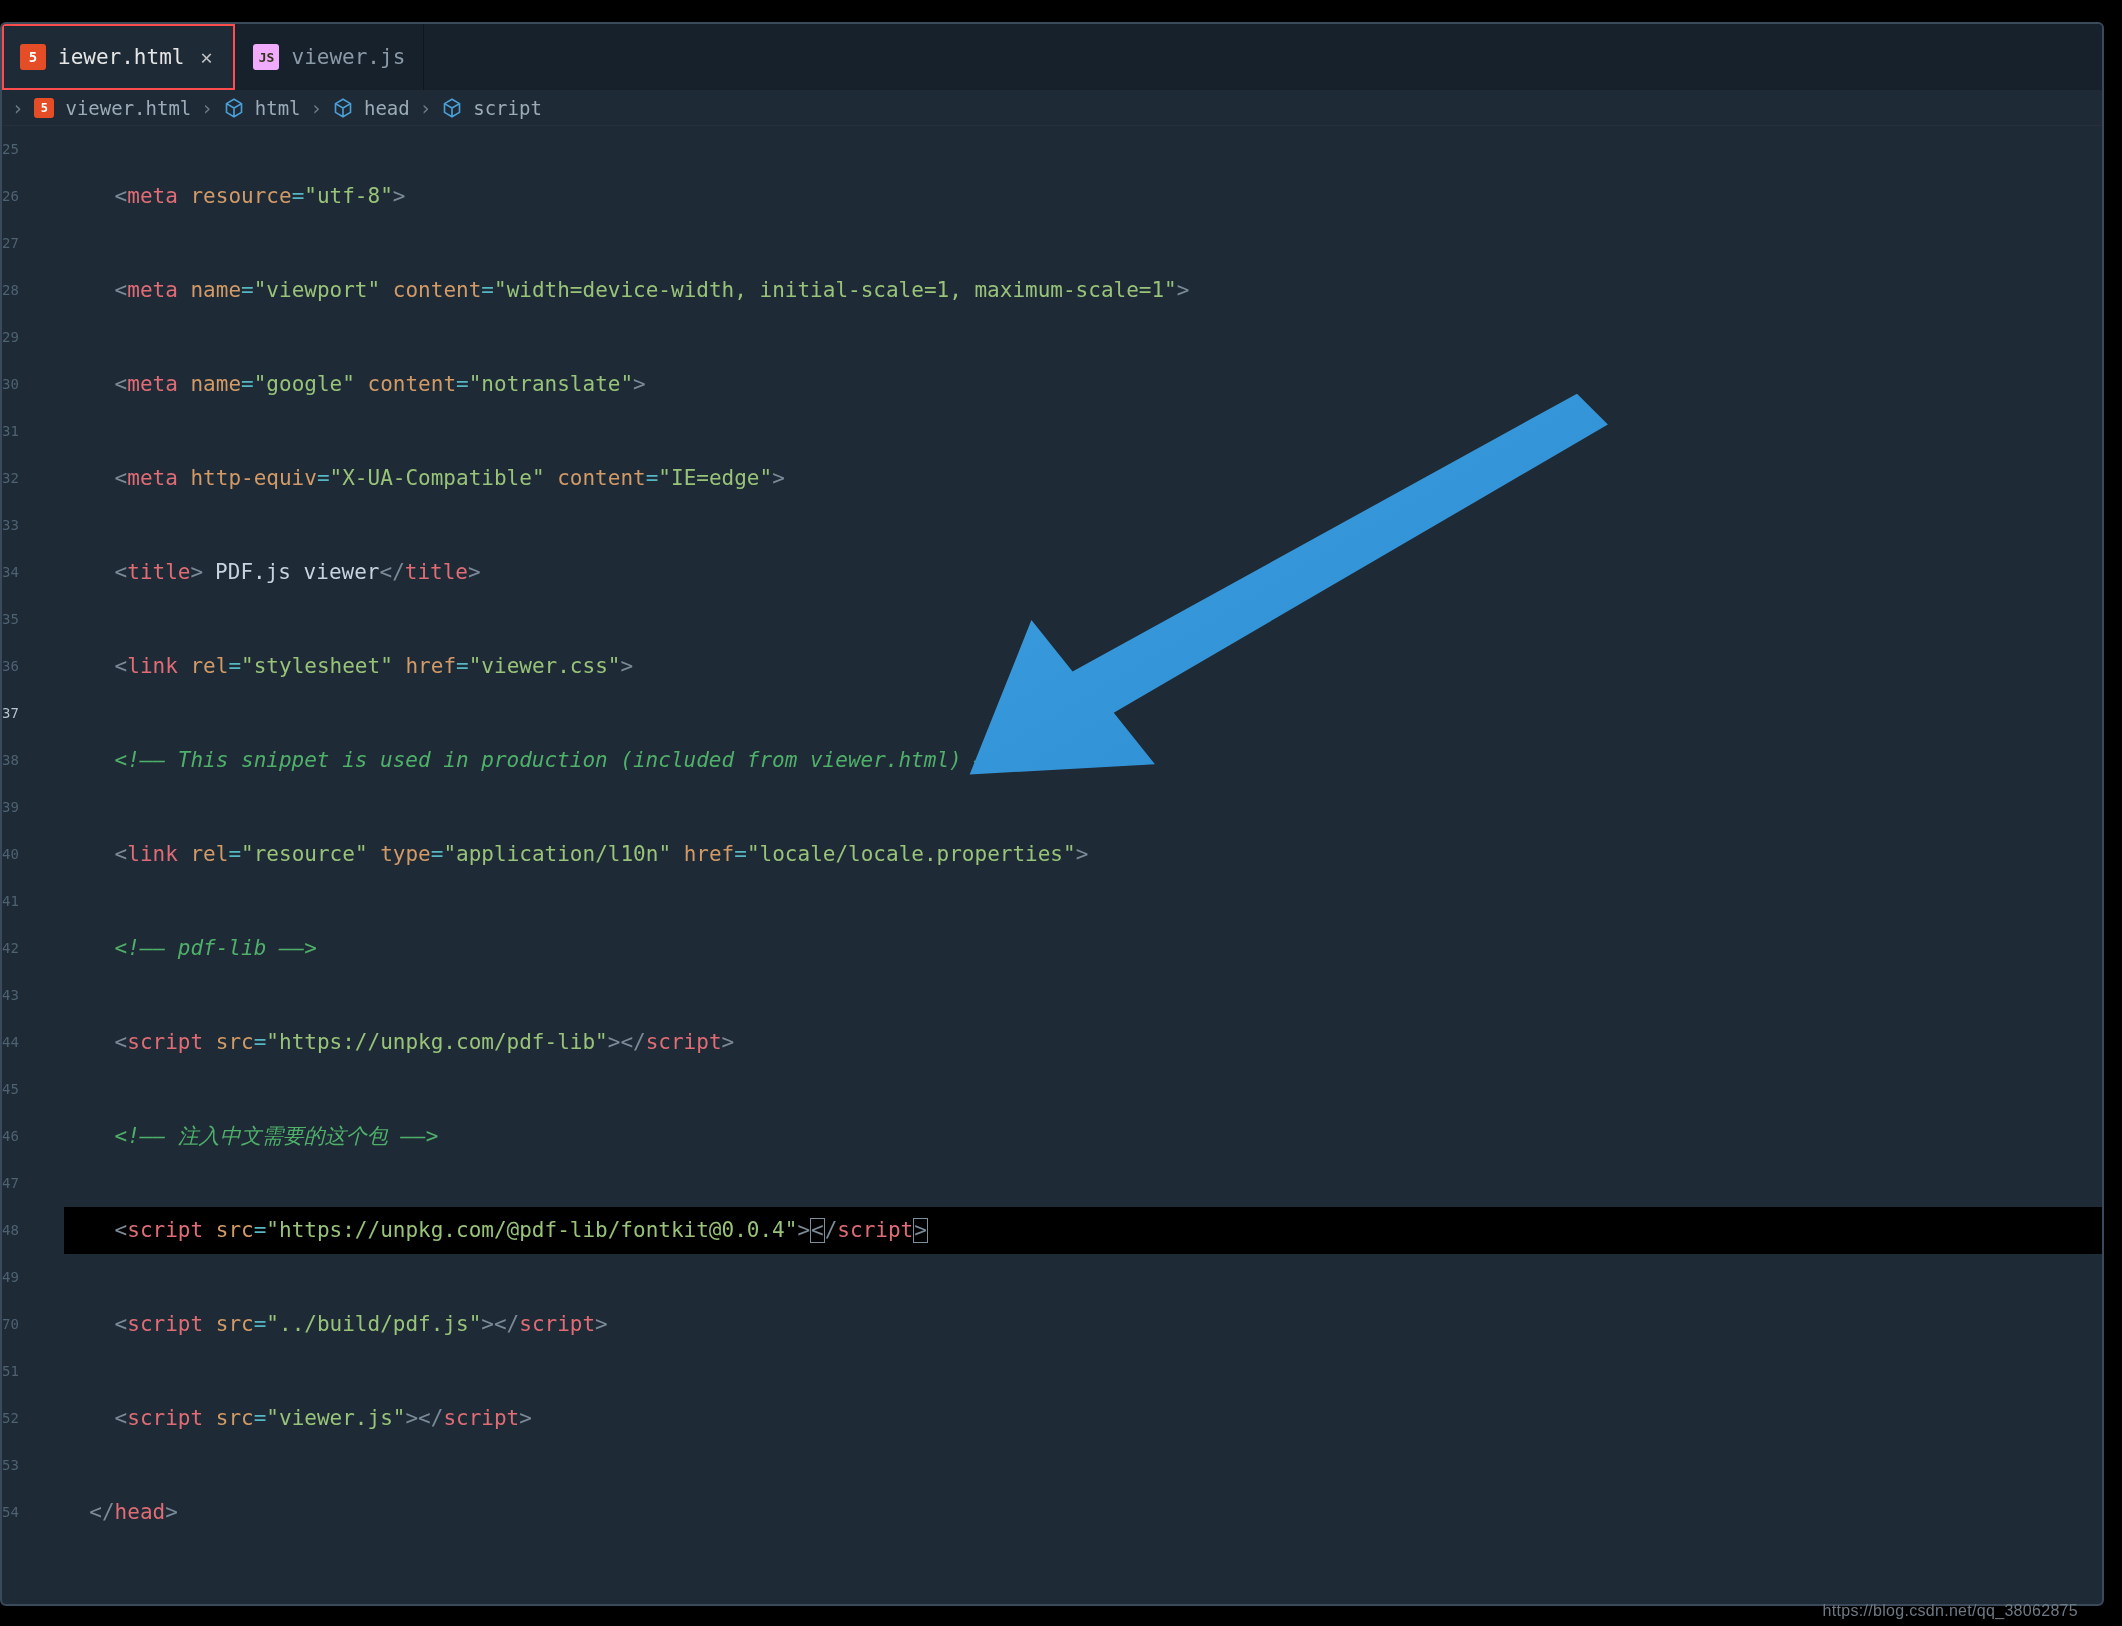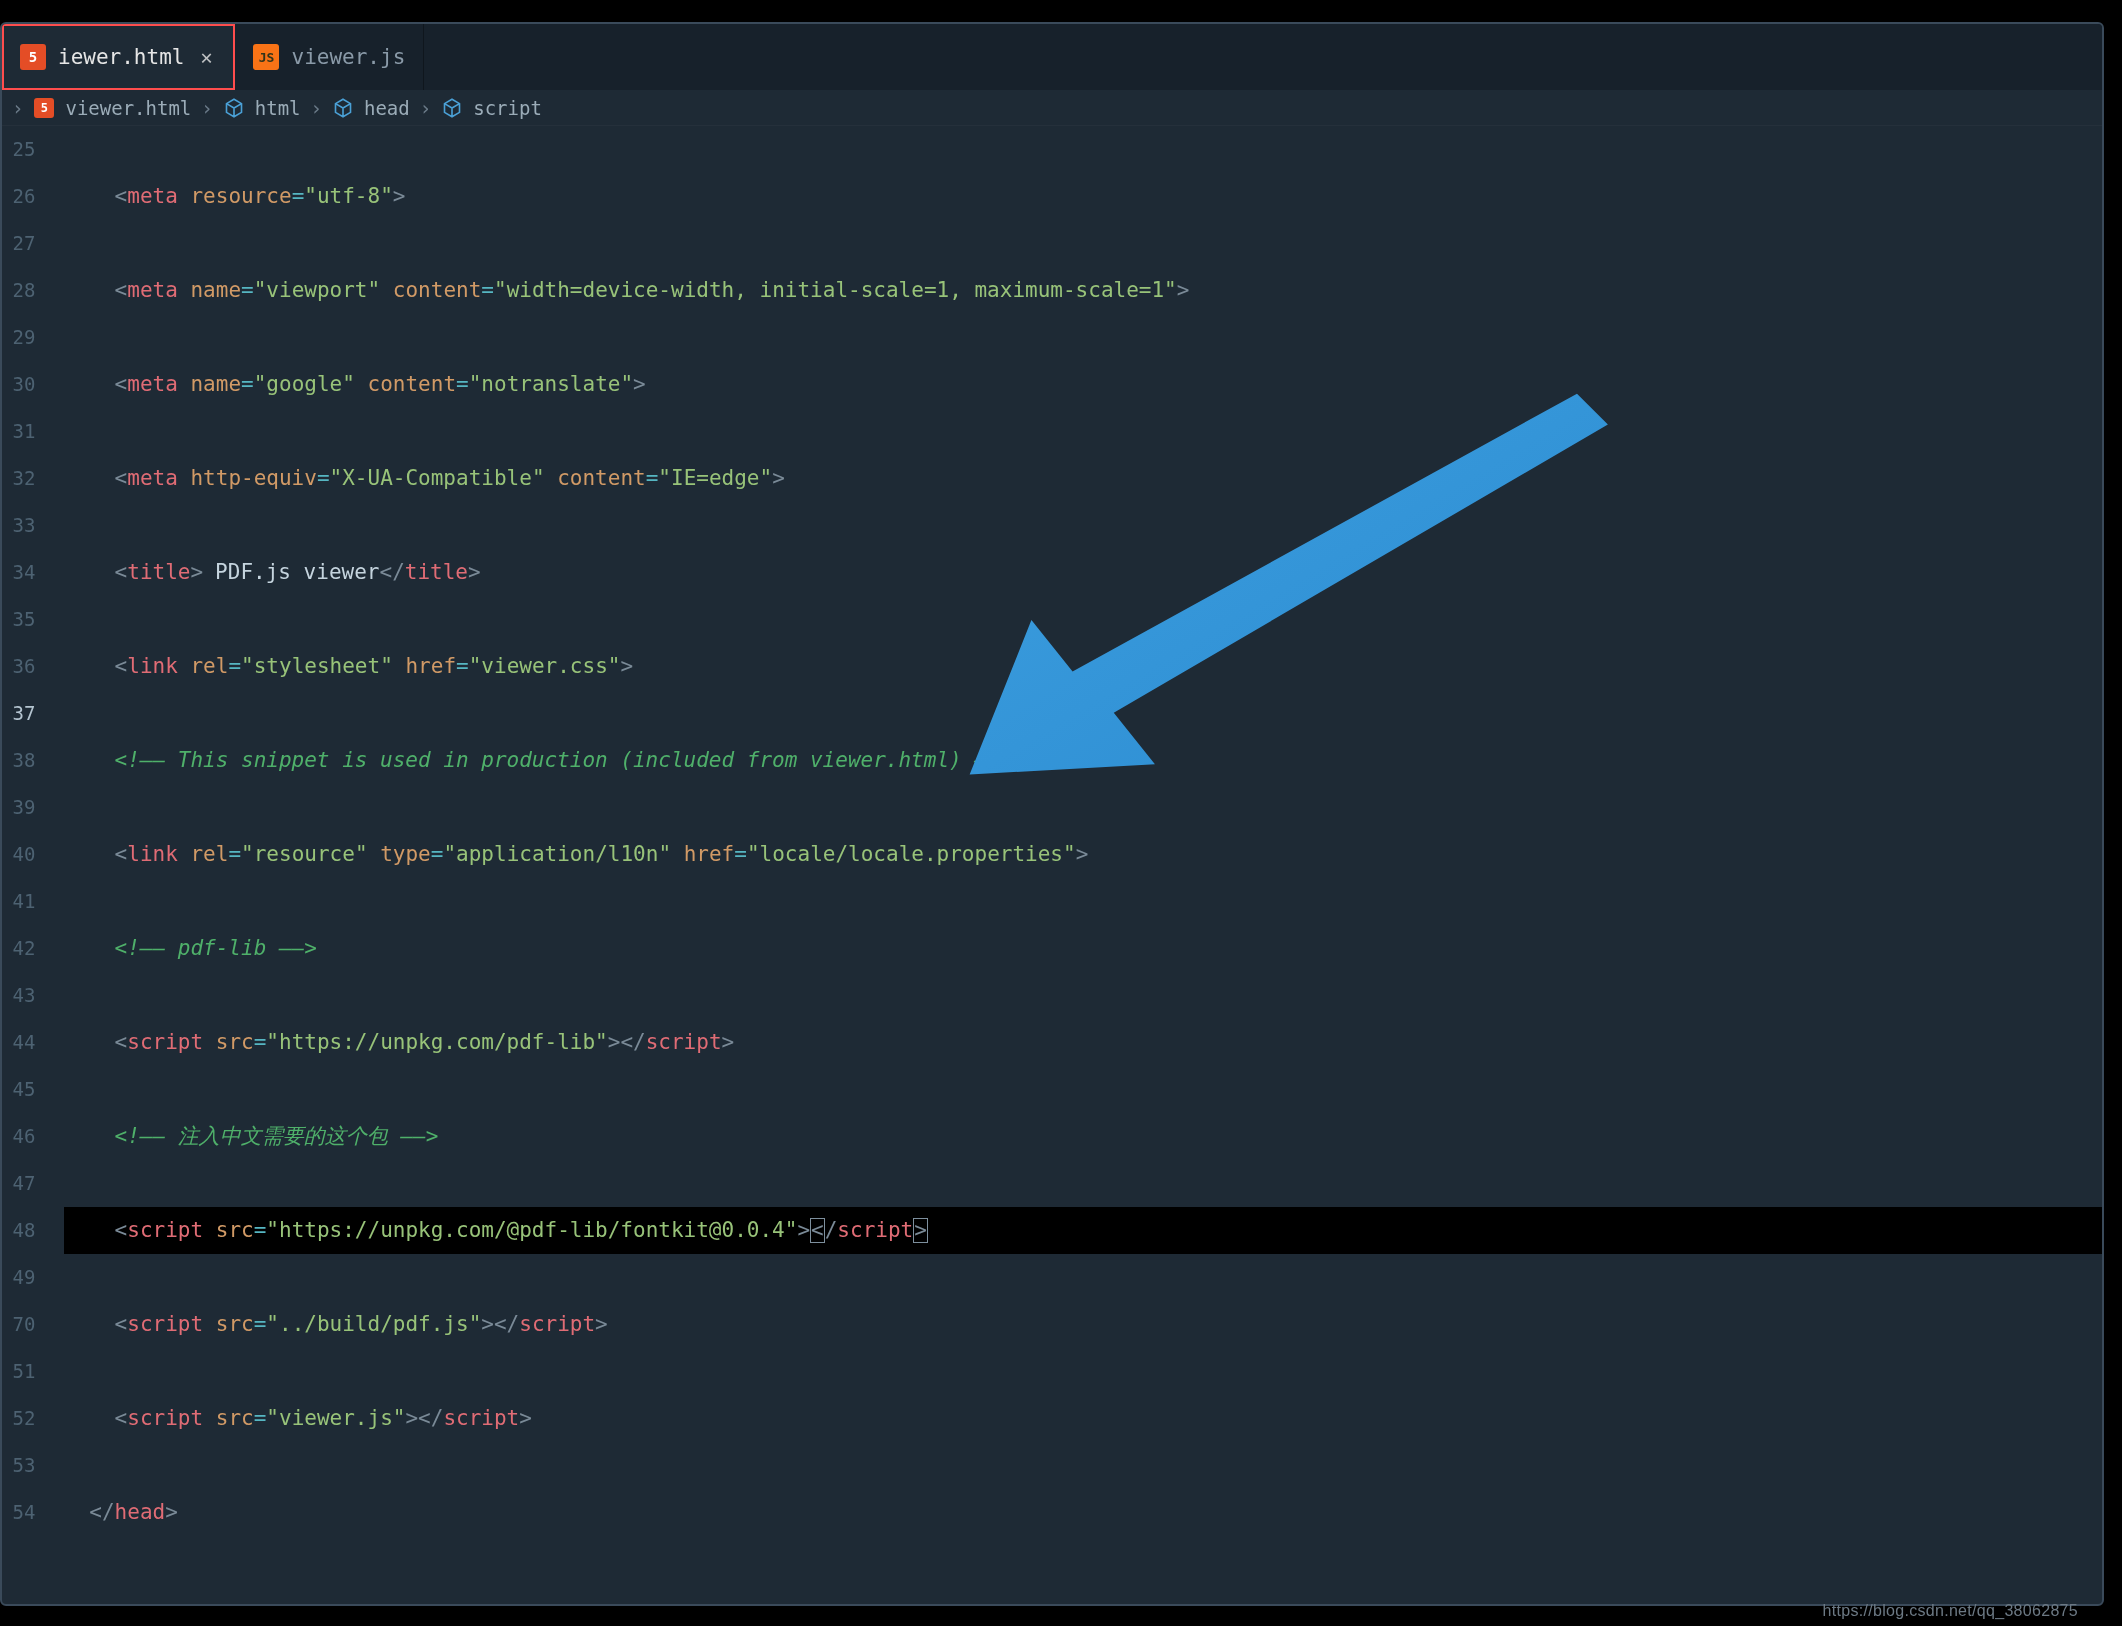--- a/index.html
+++ b/index.html
@@ -54,21 +54,21 @@
     height: 26px;
     display: inline-flex;
     align-items: center;
     justify-content: center;
     font-size: 14px;
     font-weight: bold;
     border-radius: 3px;
     color: #fff;
   }
   .file-icon.html5 { background: #e44d26; }
-  .file-icon.js { background: #f97316; color:#32341a; font-size:13px;}
+  .file-icon.js { background: #f0abfc; color:#32341a; font-size:13px;}
   .tab .close {
     font-size: 20px;
     opacity: 0.8;
     padding: 0 4px;
   }
   
   .breadcrumb {
     height: 36px;
     display: flex;
     align-items: center;
@@ -85,25 +85,25 @@
   }
   .cube-icon svg { width:20px;height:20px; }
   
   .editor-body {
     display: flex;
     height: calc(100% - 102px);
     position: relative;
   }
   .gutter {
     width: 62px;
-    text-align: center;
+    text-align: left;
     padding-right: 18px;
     color: #4d6272;
     user-select: none;
-    font-size: 19px;
+    font-size: 14px;
     line-height: 47px;
   }
   .gutter .ln.active { color: #b4c4d0; }
   .code {
     flex: 1;
     white-space: pre;
     color: #c5d4de;
     font-size: 21px;
     line-height: 47px;
     position: relative;

